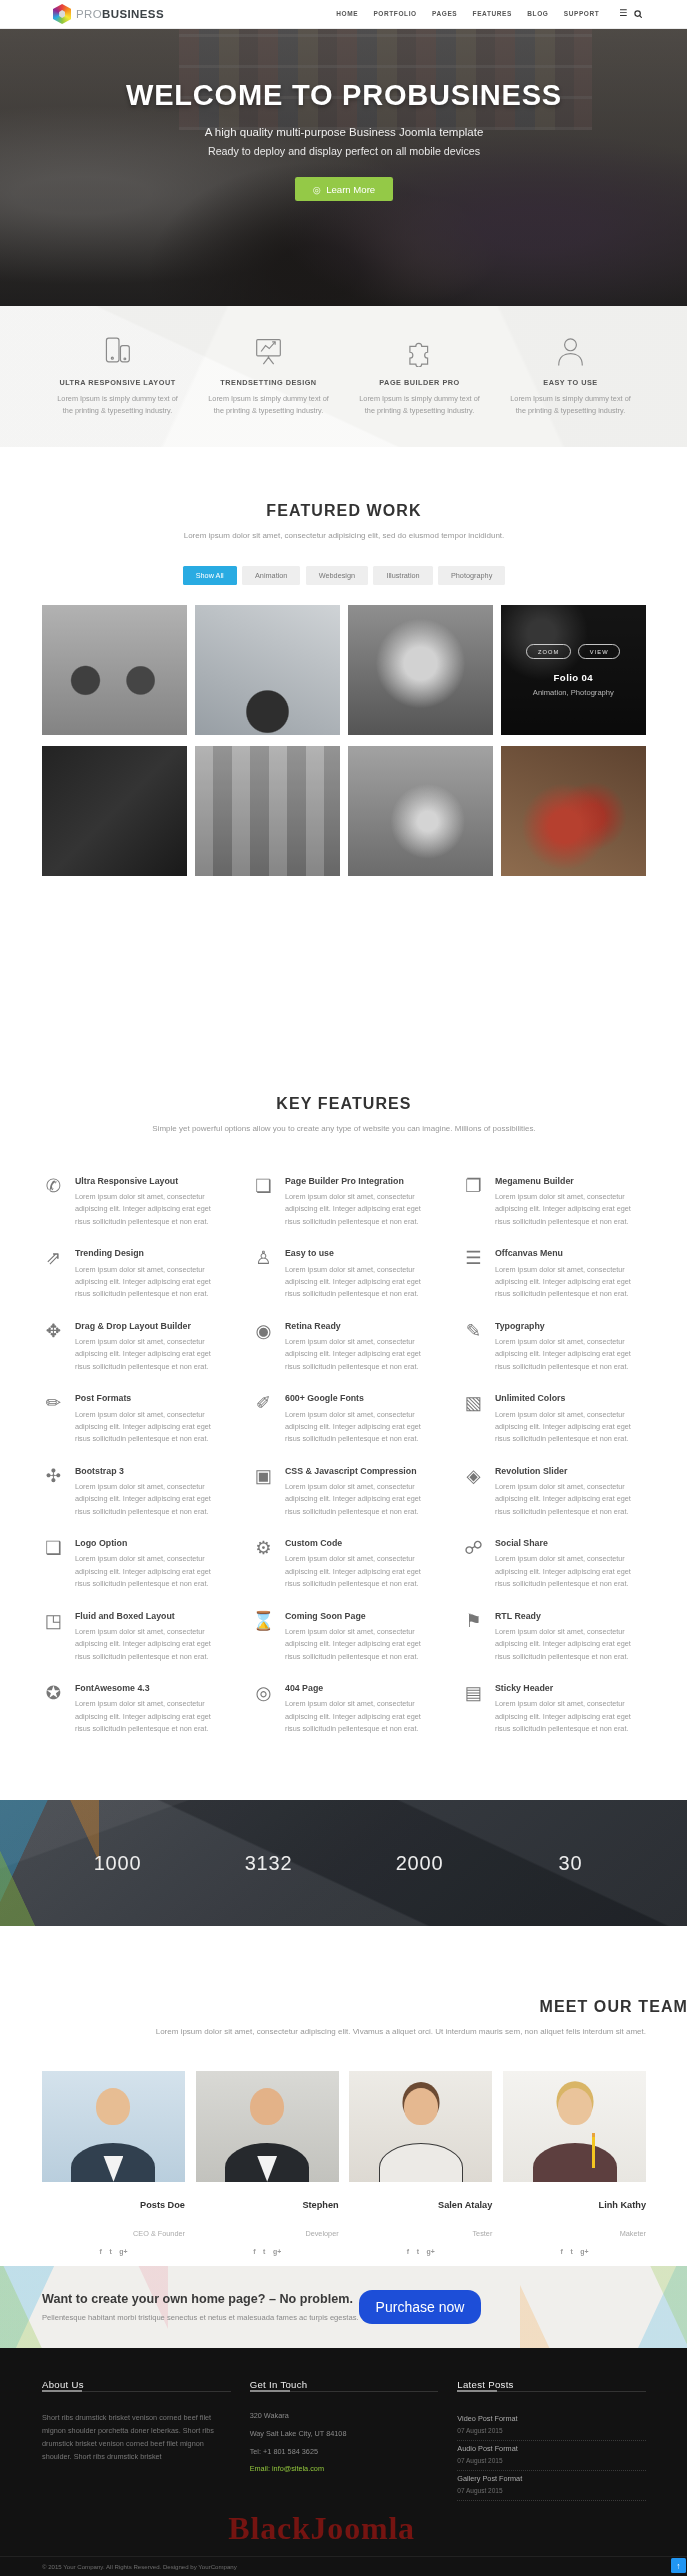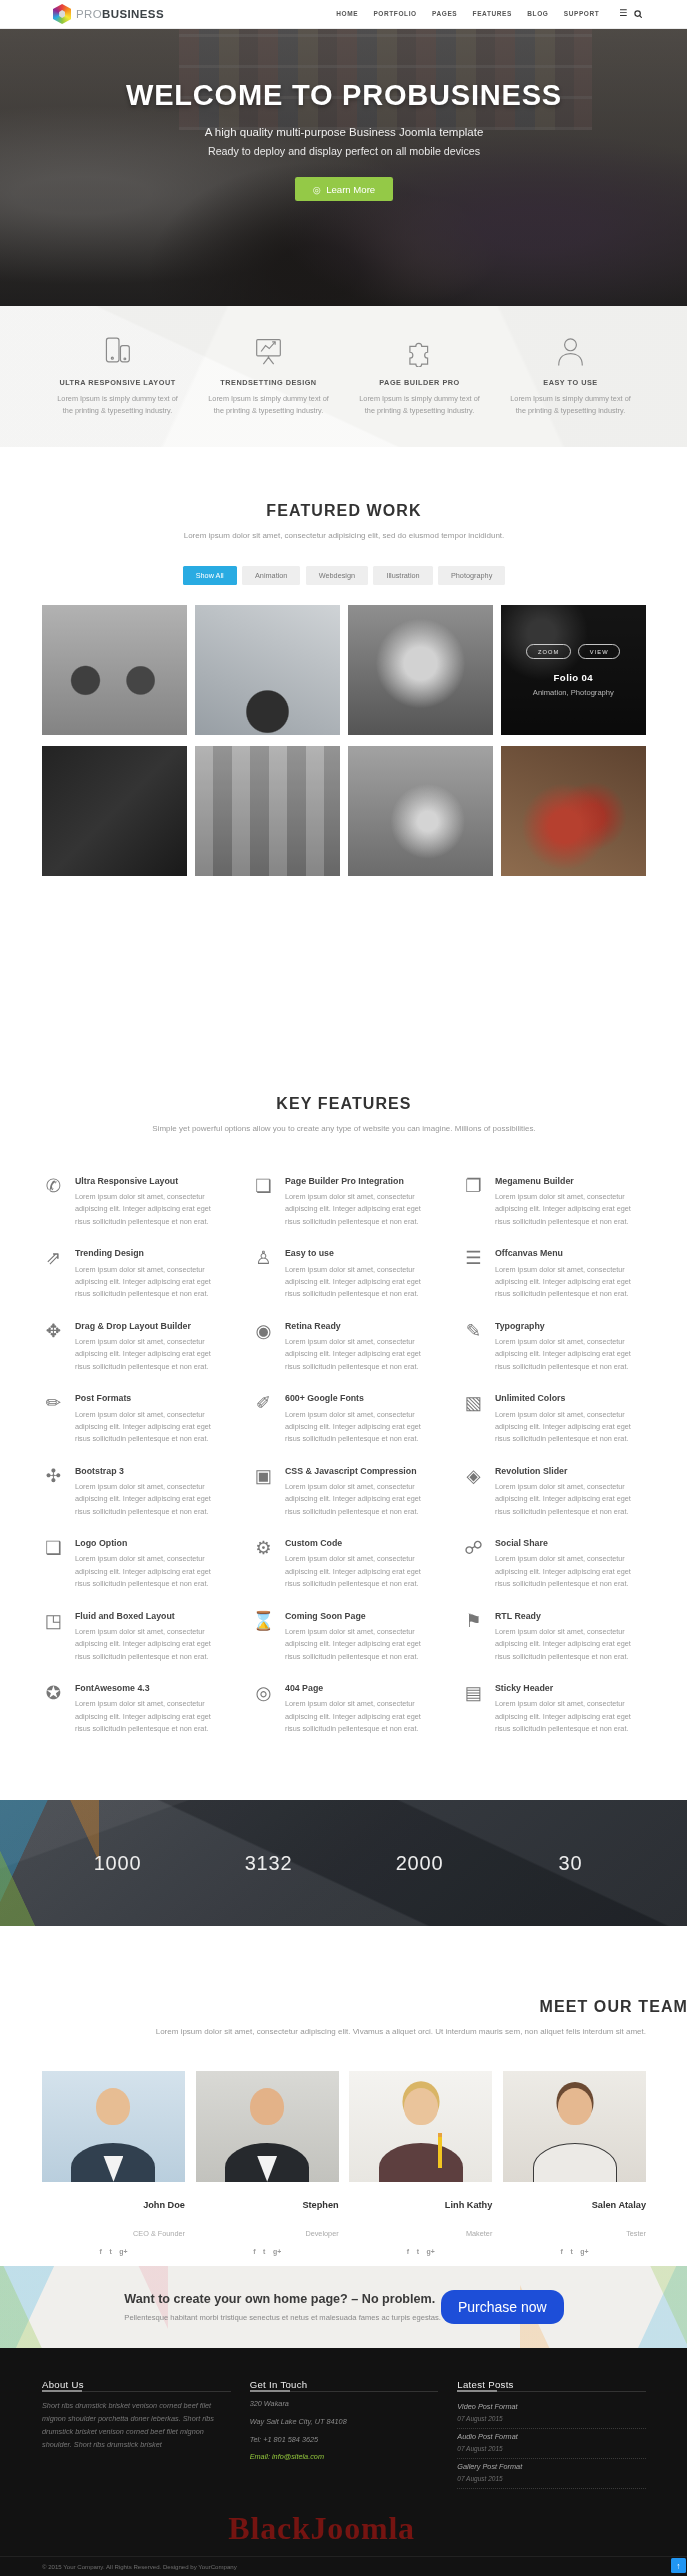--- a/index.html
+++ b/index.html
@@ -116,31 +116,31 @@
   .member-role { margin-top:19px; font-size:7.3px; color:#aaa; }
   .member-social { margin-top:10px; display:flex; justify-content:center; gap:7.6px; }
   .soc { font-size:6.9px; color:#9a9a9a; cursor:pointer; font-weight:700; }
 
   
   .cta { height:82px; background:#f0efec; position:relative; overflow:hidden; display:flex; align-items:center; }
   .cta::before { content:""; position:absolute; top:0; bottom:0; left:0; width:168px;
     background:linear-gradient(65deg, rgba(141,198,63,.28) 20%, rgba(0,0,0,0) 20.5%),linear-gradient(115deg, rgba(41,171,226,.24) 26%, rgba(0,0,0,0) 26.5%),linear-gradient(245deg, rgba(230,120,140,.18) 14%, rgba(0,0,0,0) 14.5%); }
   .cta::after { content:""; position:absolute; top:0; bottom:0; right:0; width:168px;
     background:linear-gradient(245deg, rgba(141,198,63,.25) 18%, rgba(0,0,0,0) 18.5%),linear-gradient(295deg, rgba(41,171,226,.22) 24%, rgba(0,0,0,0) 24.5%),linear-gradient(65deg, rgba(247,148,30,.2) 14%, rgba(0,0,0,0) 14.5%); }
-  .cta-inner { position:relative; z-index:2; width:604px; margin:0 auto; display:flex; align-items:center; justify-content:center; }
+  .cta-inner { position:relative; z-index:2; width:604px; margin:0 auto; display:flex; align-items:center; justify-content:flex-start; }
   .cta-title { font-size:12.6px; font-weight:700; color:#3a3a3a; }
   .cta-text { margin-top:7.6px; font-size:7.6px; color:#8a8a8a; }
   .cta-btn { background:#1d4ed8; color:#fff; border:none; border-radius:13px; font-family:inherit; font-size:14px; padding:9.2px 17px; cursor:pointer; }
 
   
   .footer { height:228px; background:#121212; position:relative; padding-top:31px; }
   .footer-cols { display:grid; grid-template-columns:repeat(3,1fr); column-gap:19px; }
   .fcol h4 { color:#eee; font-size:9.6px; font-weight:400; letter-spacing:0.3px; padding-bottom:1px; border-bottom:0.8px solid #333; position:relative; }
   .fcol h4::after { content:""; position:absolute; left:0; bottom:-0.8px; width:40px; height:1.5px; background:#8a8a8a; }
-  .fcol .body { margin-top:7px;font-style:italic; }
+  .fcol .body { margin-top:19px; }
   .fcol p.about { font-size:7.3px; color:#777; line-height:1.8; }
   .fcol p.line { font-size:7.3px; color:#8a8a8a; line-height:1.5; margin-bottom:6.9px; }
   .fcol p.email { color:#93c83d; cursor:pointer; }
   .post { padding:3.1px 0 6.1px; border-bottom:0.8px dotted #3a3a3a; cursor:pointer; }
   .post .pt { font-size:7.3px; color:#aaa; }
   .post .pd { margin-top:3.8px; font-size:6.5px; color:#6e6e6e; }
   .watermark { position:absolute; left:50%; transform:translateX(-62%); top:162px; font-family:"Liberation Serif", serif; font-weight:700; font-size:32px; letter-spacing:0.8px; color:rgba(126,21,17,.92); z-index:4; }
   .copybar { position:absolute; left:0; right:0; bottom:0; height:20px; border-top:0.8px solid #222; display:flex; align-items:center; padding-left:42px; }
   .copybar span { font-size:6.1px; color:#6f6f6f; }
   .totop { position:absolute; right:2.3px; bottom:3.1px; width:14.5px; height:14.5px; background:#2196f3; border-radius:1.5px; display:flex; align-items:center; justify-content:center; color:#fff; font-size:8.4px; cursor:pointer; z-index:6; }
@@ -455,21 +455,21 @@
   <div class="sec-title">MEET OUR TEAM</div>
   <div class="sec-sub container">Lorem ipsum dolor sit amet, consectetur adipiscing elit. Vivamus a aliquet orci. Ut interdum mauris sem, non aliquet felis interdum sit amet.</div>
   <div class="team-grid">
 
     <div class="member">
       <div class="photo m1">
           <span class="torso"></span>
           <span class="shirt"></span>
           <span class="head"></span>
         </div>
-      <div class="member-name">John Doe</div>
+      <div class="member-name">Posts Doe</div>
       <div class="member-role">CEO &amp; Founder</div>
       <div class="member-social">
         <span class="soc">f</span>
         <span class="soc">t</span>
         <span class="soc">g+</span>
       </div>
     </div>
 
     <div class="member">
       <div class="photo m2">
@@ -480,41 +480,41 @@
       <div class="member-name">Stephen</div>
       <div class="member-role">Developer</div>
       <div class="member-social">
         <span class="soc">f</span>
         <span class="soc">t</span>
         <span class="soc">g+</span>
       </div>
     </div>
 
     <div class="member">
+      <div class="photo m4">
+          <span class="torso"></span>
+          <span class="head"></span>
+        </div>
+      <div class="member-name">Salen Atalay</div>
+      <div class="member-role">Tester</div>
+      <div class="member-social">
+        <span class="soc">f</span>
+        <span class="soc">t</span>
+        <span class="soc">g+</span>
+      </div>
+    </div>
+
+    <div class="member">
       <div class="photo m3">
           <span class="torso"></span>
           <span class="pencil"></span>
           <span class="head"></span>
         </div>
       <div class="member-name">Linh Kathy</div>
       <div class="member-role">Maketer</div>
-      <div class="member-social">
-        <span class="soc">f</span>
-        <span class="soc">t</span>
-        <span class="soc">g+</span>
-      </div>
-    </div>
-
-    <div class="member">
-      <div class="photo m4">
-          <span class="torso"></span>
-          <span class="head"></span>
-        </div>
-      <div class="member-name">Salen Atalay</div>
-      <div class="member-role">Tester</div>
       <div class="member-social">
         <span class="soc">f</span>
         <span class="soc">t</span>
         <span class="soc">g+</span>
       </div>
     </div>
 
   </div>
 </div>
 

